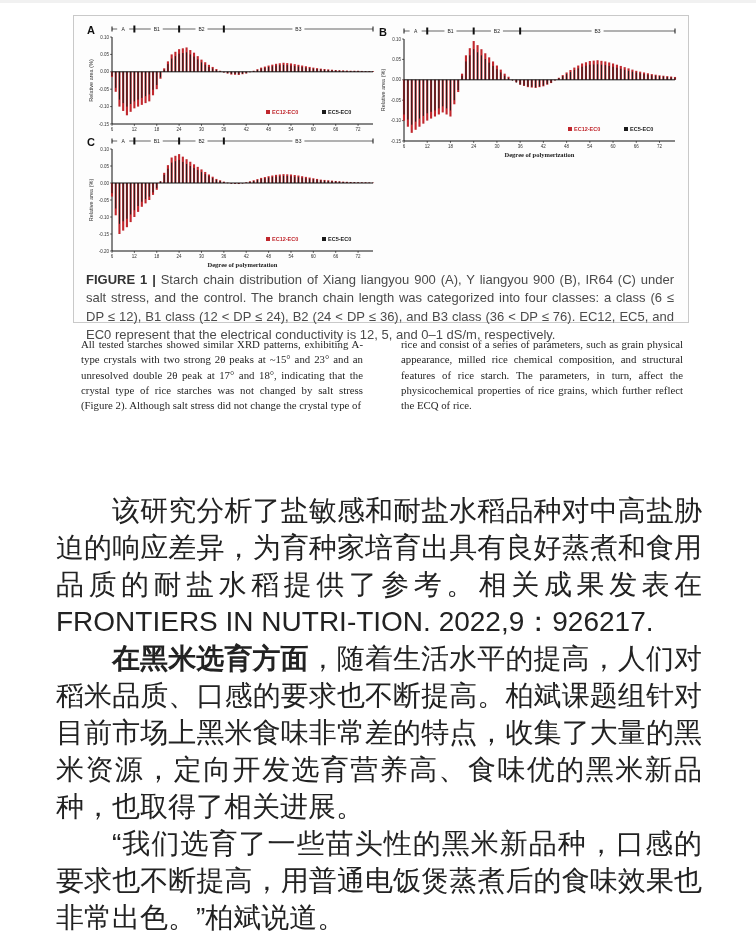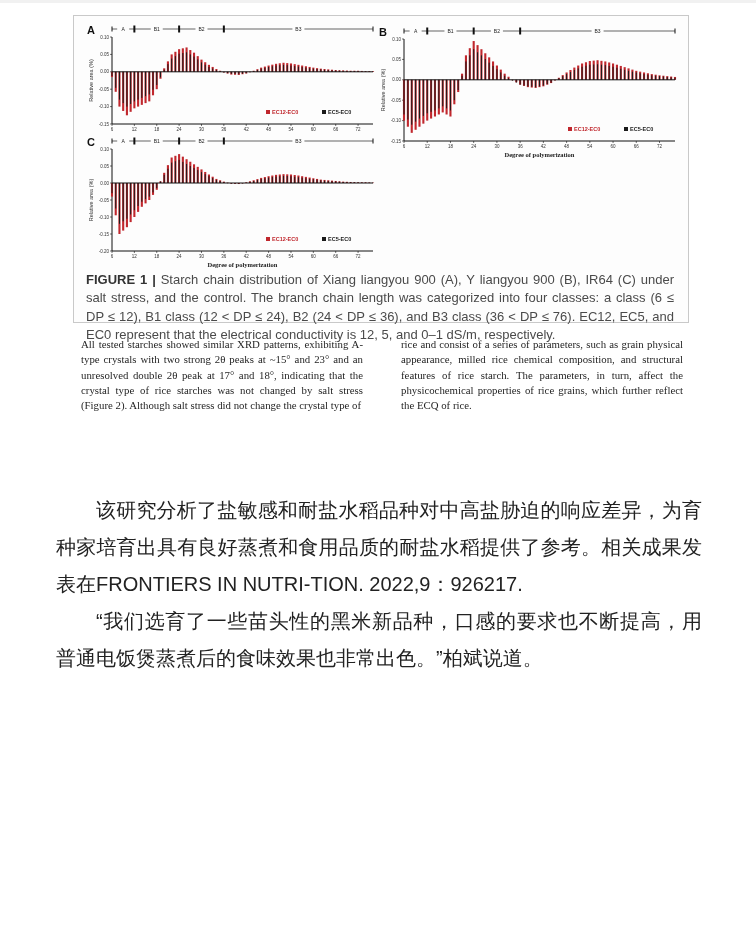--- a/index.html
+++ b/index.html
@@ -27,21 +27,21 @@
   .col{
     flex:1;font-family:"Liberation Serif",serif;font-size:10.8px;line-height:1.42;
     text-align:justify;color:#1f1f1f;
   }
   .col h3{
     font-family:"Liberation Sans",sans-serif;font-size:12.5px;margin:0 0 3px 0;color:#111;
   }
   .col p{margin:6px;}
   .article{
     position:absolute;left:56px;top:492px;width:646px;
-    font-size:20px;line-height:37px;color:#222;text-align:justify;
+    font-size:28px;line-height:37px;color:#222;text-align:justify;
     font-family:"Liberation Sans",sans-serif;
   }
   .article p{margin:0;text-indent:2em;}
   .article .lead{font-weight:bold;}
 </style>
 </head>
 <body>
 
 <div class="top-strip"></div>
 
@@ -666,14 +666,15 @@
   <div class="col">
     <p>All tested starches showed similar XRD patterns, exhibiting A-type crystals with two strong 2θ peaks at ~15° and 23° and an unresolved double 2θ peak at 17° and 18°, indicating that the crystal type of rice starches was not changed by salt stress (Figure 2). Although salt stress did not change the crystal type of</p>
   </div>
   <div class="col">
     <p>rice and consist of a series of parameters, such as grain physical appearance, milled rice chemical composition, and structural features of rice starch. The parameters, in turn, affect the physicochemical properties of rice grains, which further reflect the ECQ of rice.</p>
   </div>
 </div>
 
 <div class="article">
   <p>该研究分析了盐敏感和耐盐水稻品种对中高盐胁迫的响应差异，为育种家培育出具有良好蒸煮和食用品质的耐盐水稻提供了参考。相关成果发表在FRONTIERS IN NUTRI-TION. 2022,9：926217.</p>
+  <p><span class="lead">在黑米选育方面</span><span>，随着生活水平的提高，人们对稻米品质、口感的要求也不断提高。柏斌课题组针对目前市场上黑米食味非常差的特点，收集了大量的黑米资源，定向开发选育营养高、食味优的黑米新品种，也取得了相关进展。</span></p>
   <p>“我们选育了一些苗头性的黑米新品种，口感的要求也不断提高，用普通电饭煲蒸煮后的食味效果也非常出色。”柏斌说道。</p>
 </div>
 
 </body></html>

